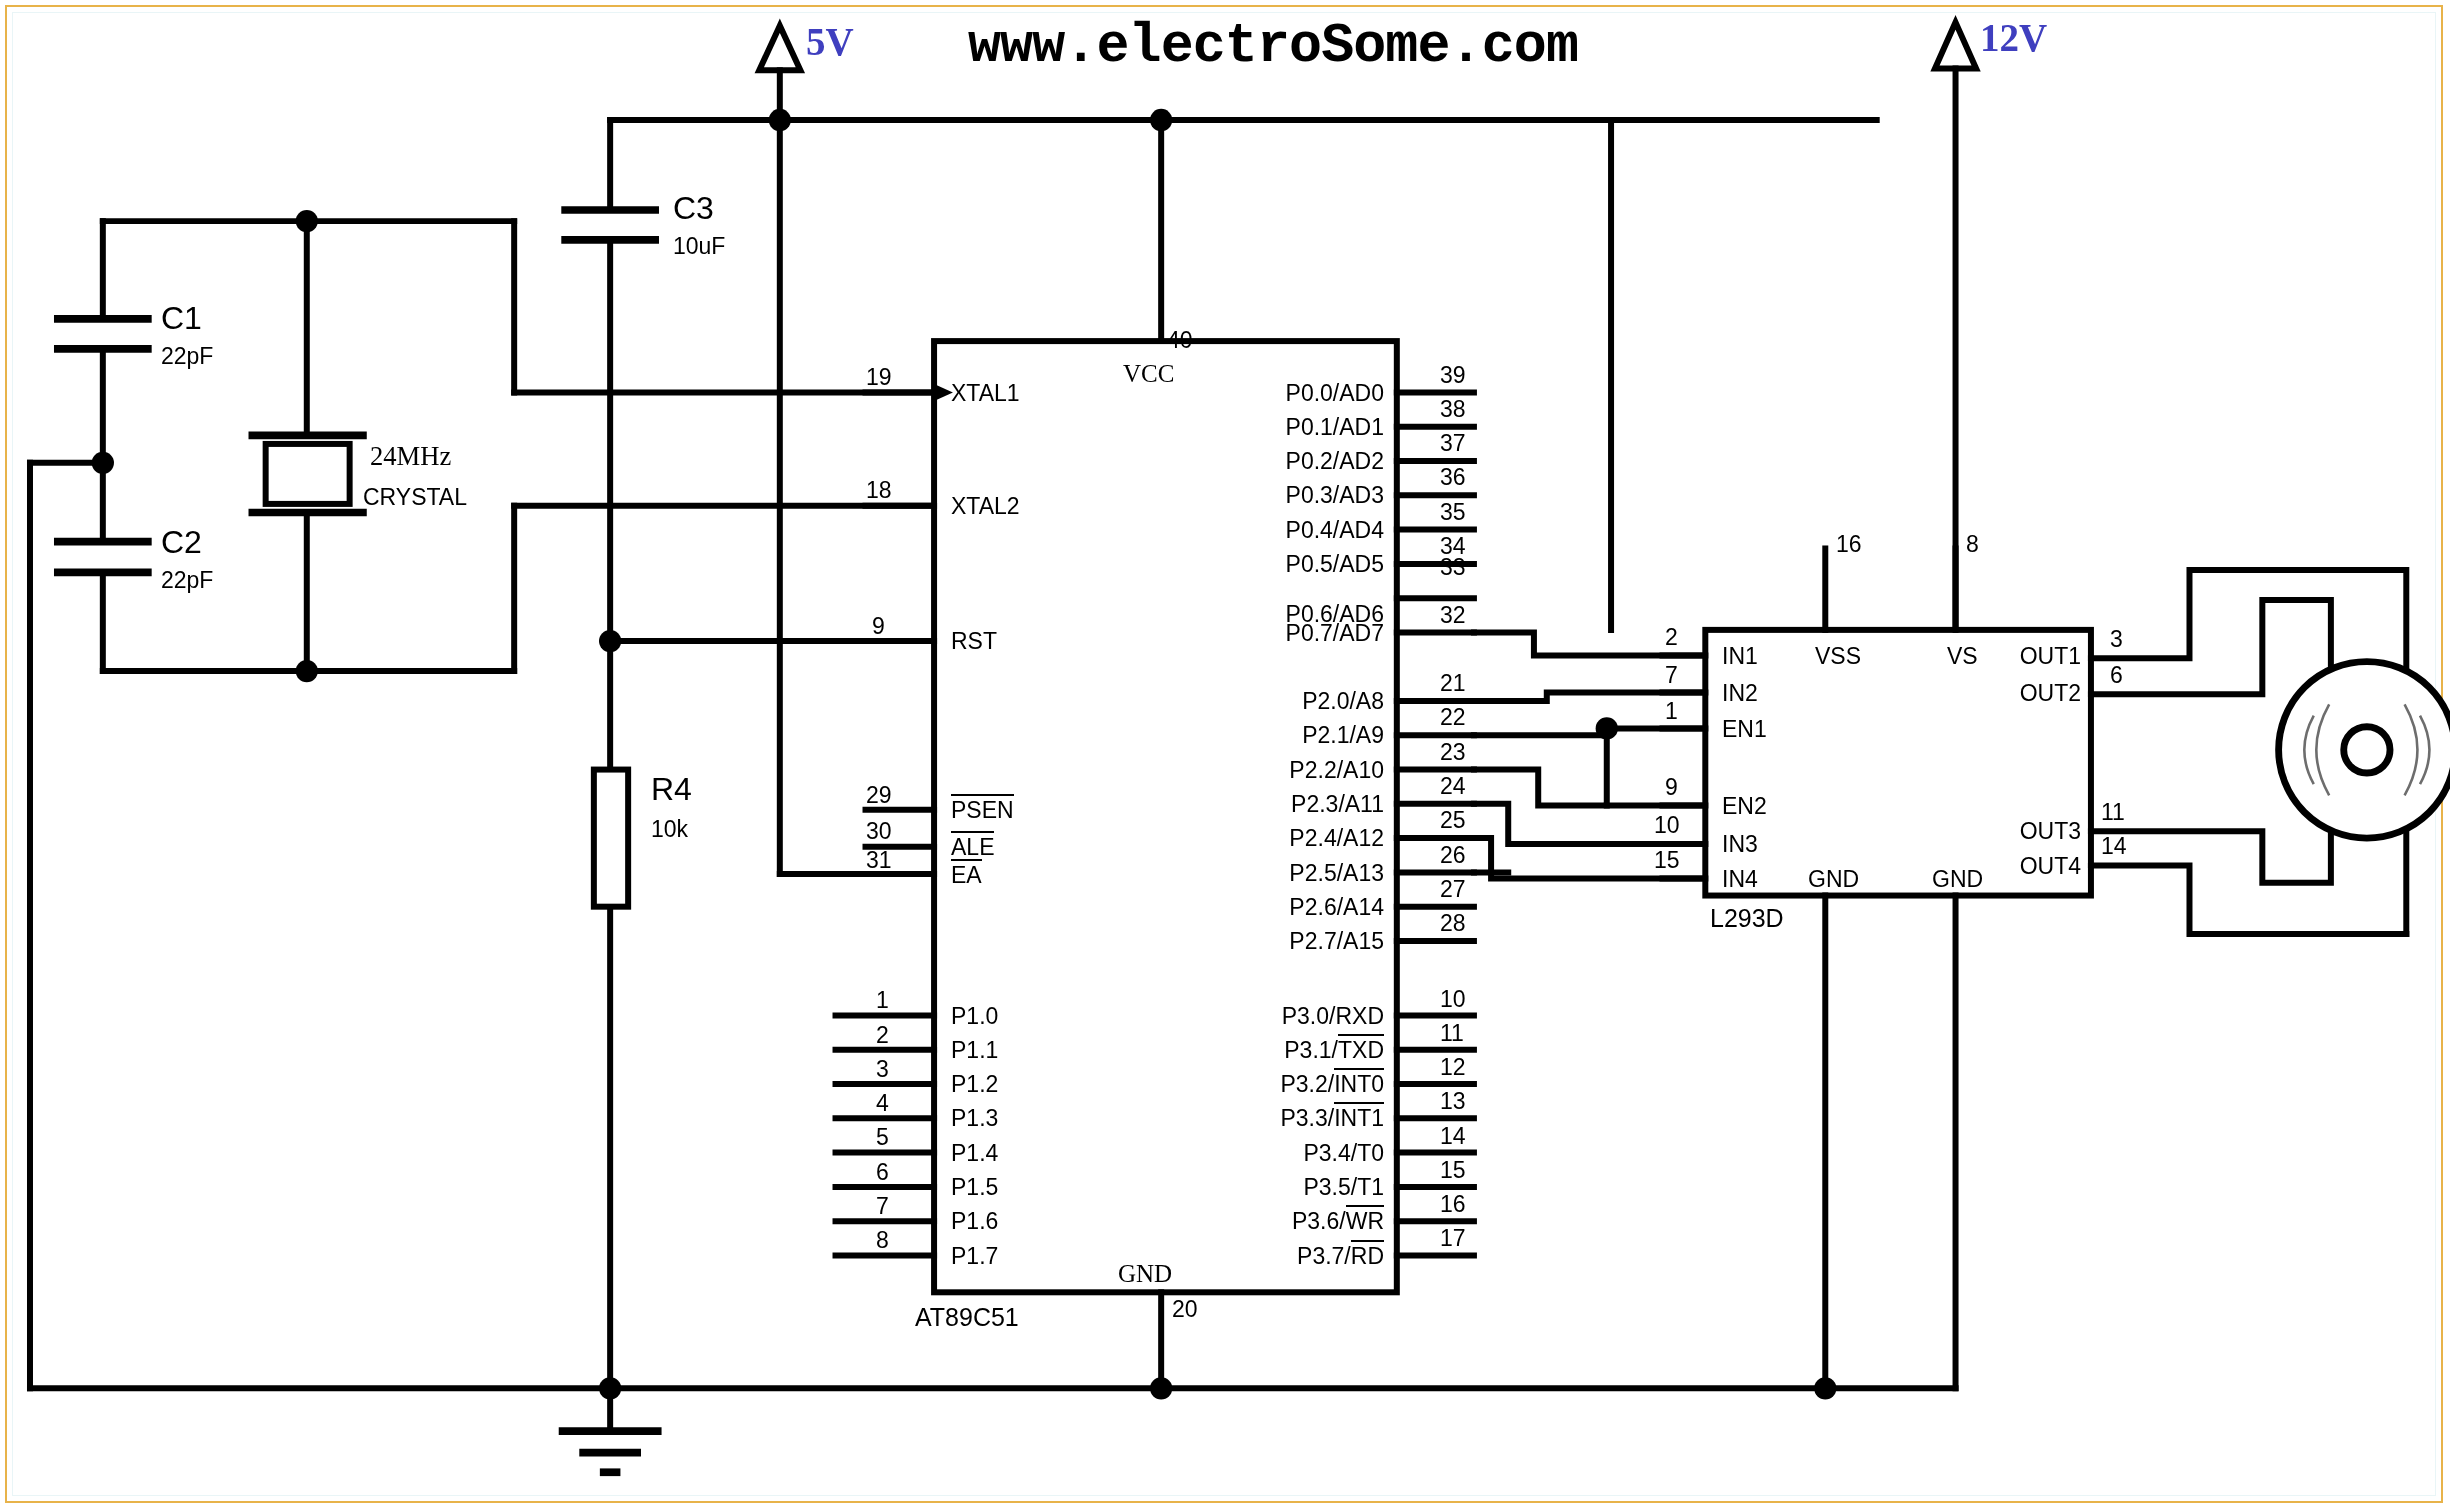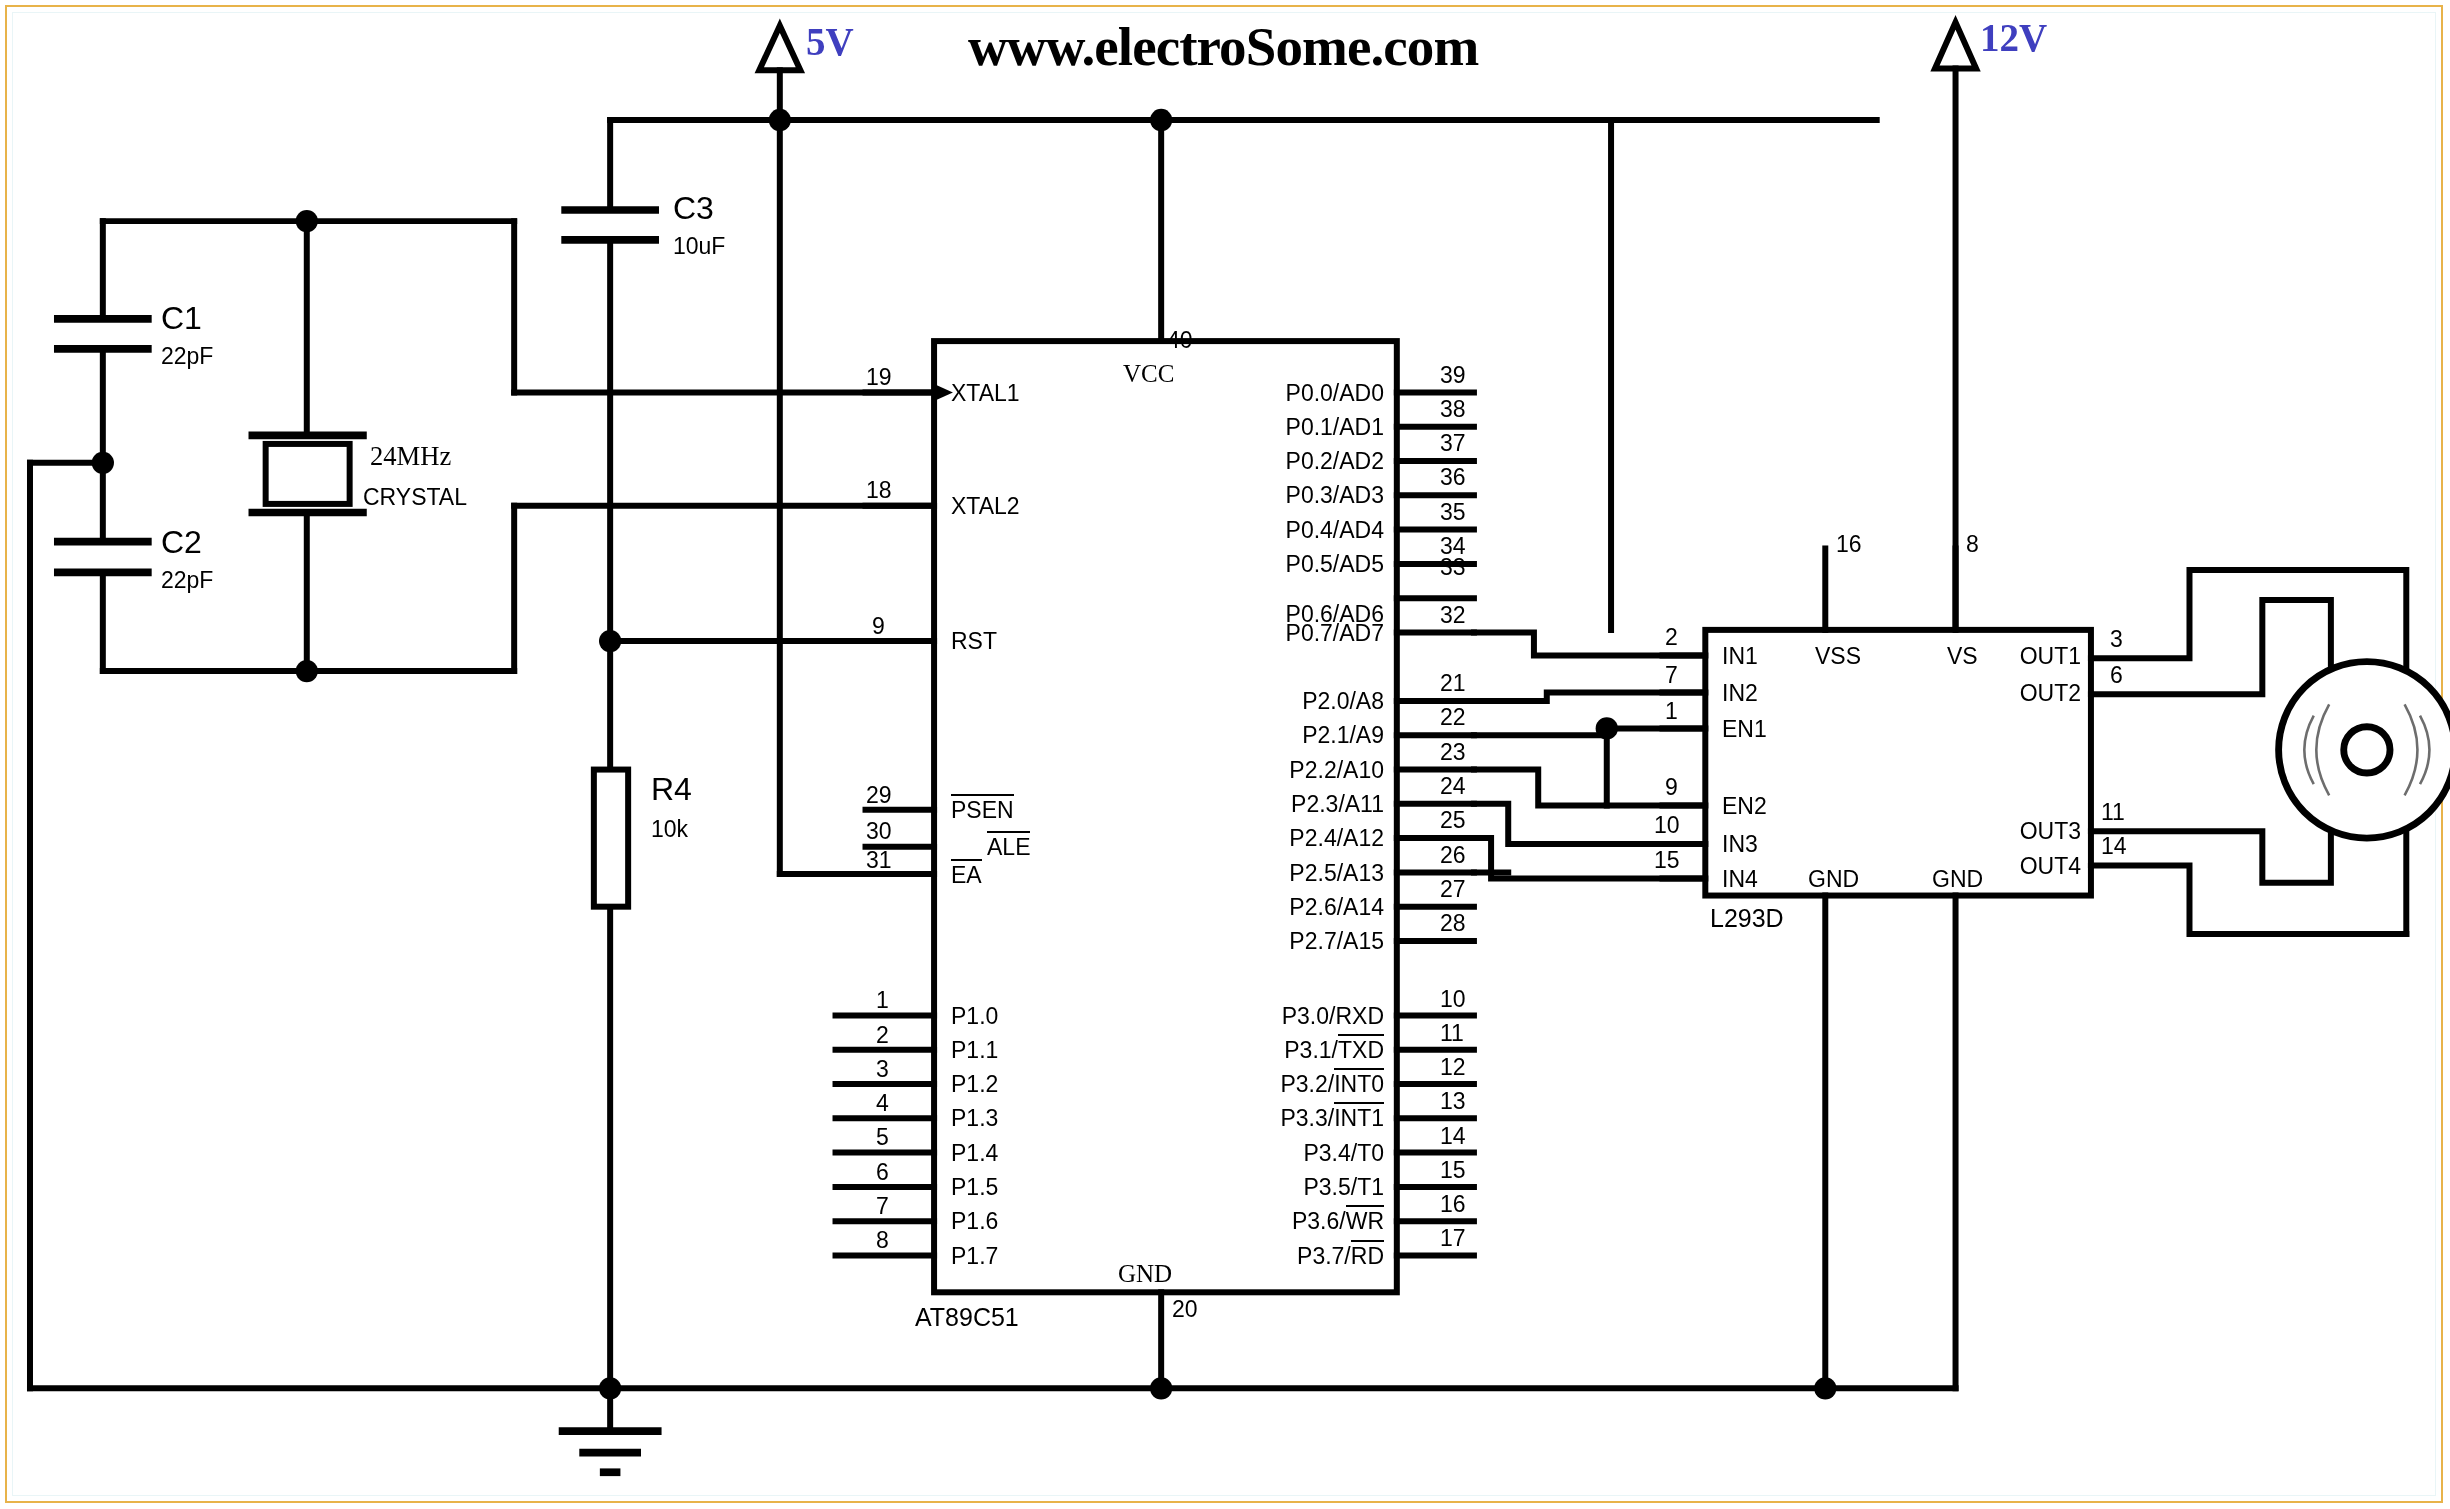--- a/index.html
+++ b/index.html
@@ -55,21 +55,21 @@
   .ic-name   { font-size: 25px; }
   .comp-ref  { font-size: 32px; }
   .comp-val  { font-size: 23px; }
   .rail-label{
     font-family: "Liberation Serif", serif;
     font-weight: bold;
     font-size: 39px;
     color: #3f3fbf;
   }
   .site-title {
-    font-family: Liberation Serif, serif;
+    font-family: Liberation Mono, monospace;
     font-weight: bold;
     font-size: 55px;
     color: #000;
     letter-spacing: -0.9px;
   }
   .ovl { position: relative; display: inline-block; text-align: center; }
   .ovl::before {
     content: "";
     position: absolute;
     left: 0; right: 0; top: -2.6px;
@@ -311,21 +311,21 @@
   <div class="lbl pin-num" style="left:866px; top:477px;">18</div>
   <div class="lbl pin-num" style="left:872px; top:613px;">9</div>
   <div class="lbl pin-num" style="left:866px; top:782px;">29</div>
   <div class="lbl pin-num" style="left:866px; top:818px;">30</div>
   <div class="lbl pin-num" style="left:866px; top:847px;">31</div>
 
   <div class="lbl pin-label" style="left:951px; top:380px;">XTAL1</div>
   <div class="lbl pin-label" style="left:951px; top:493px;">XTAL2</div>
   <div class="lbl pin-label" style="left:951px; top:628px;">RST</div>
   <div class="lbl pin-label" style="left:951px; top:797px;"><span class="ovl">PSEN</span></div>
-  <div class="lbl pin-label" style="left:951px; top:834px;margin-left:36px;"><span class="ovl">ALE</span></div>
+  <div class="lbl pin-label" style="left:951px; top:834px;"><span class="ovl">ALE</span></div>
   <div class="lbl pin-label" style="left:951px; top:862px;"><span class="ovl">EA</span></div>
 
   <div class="lbl pin-num" style="left:876px; top:987px;">1</div>
   <div class="lbl pin-num" style="left:876px; top:1022px;">2</div>
   <div class="lbl pin-num" style="left:876px; top:1056px;">3</div>
   <div class="lbl pin-num" style="left:876px; top:1090px;">4</div>
   <div class="lbl pin-num" style="left:876px; top:1124px;">5</div>
   <div class="lbl pin-num" style="left:876px; top:1159px;">6</div>
   <div class="lbl pin-num" style="left:876px; top:1193px;">7</div>
   <div class="lbl pin-num" style="left:876px; top:1227px;">8</div>

